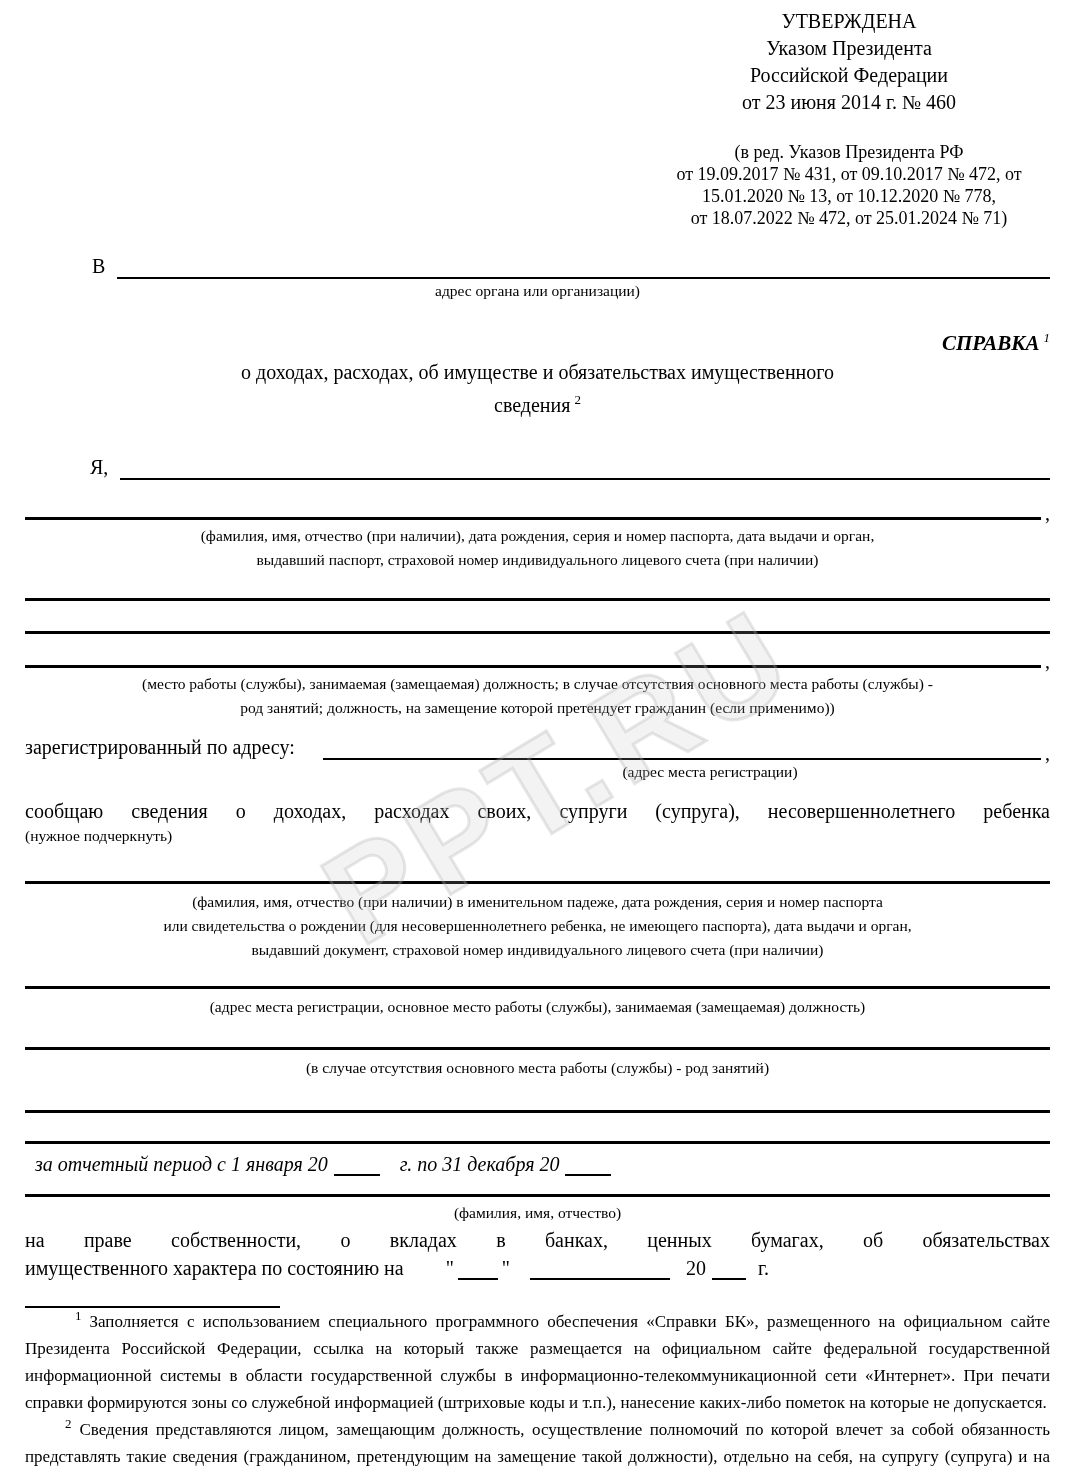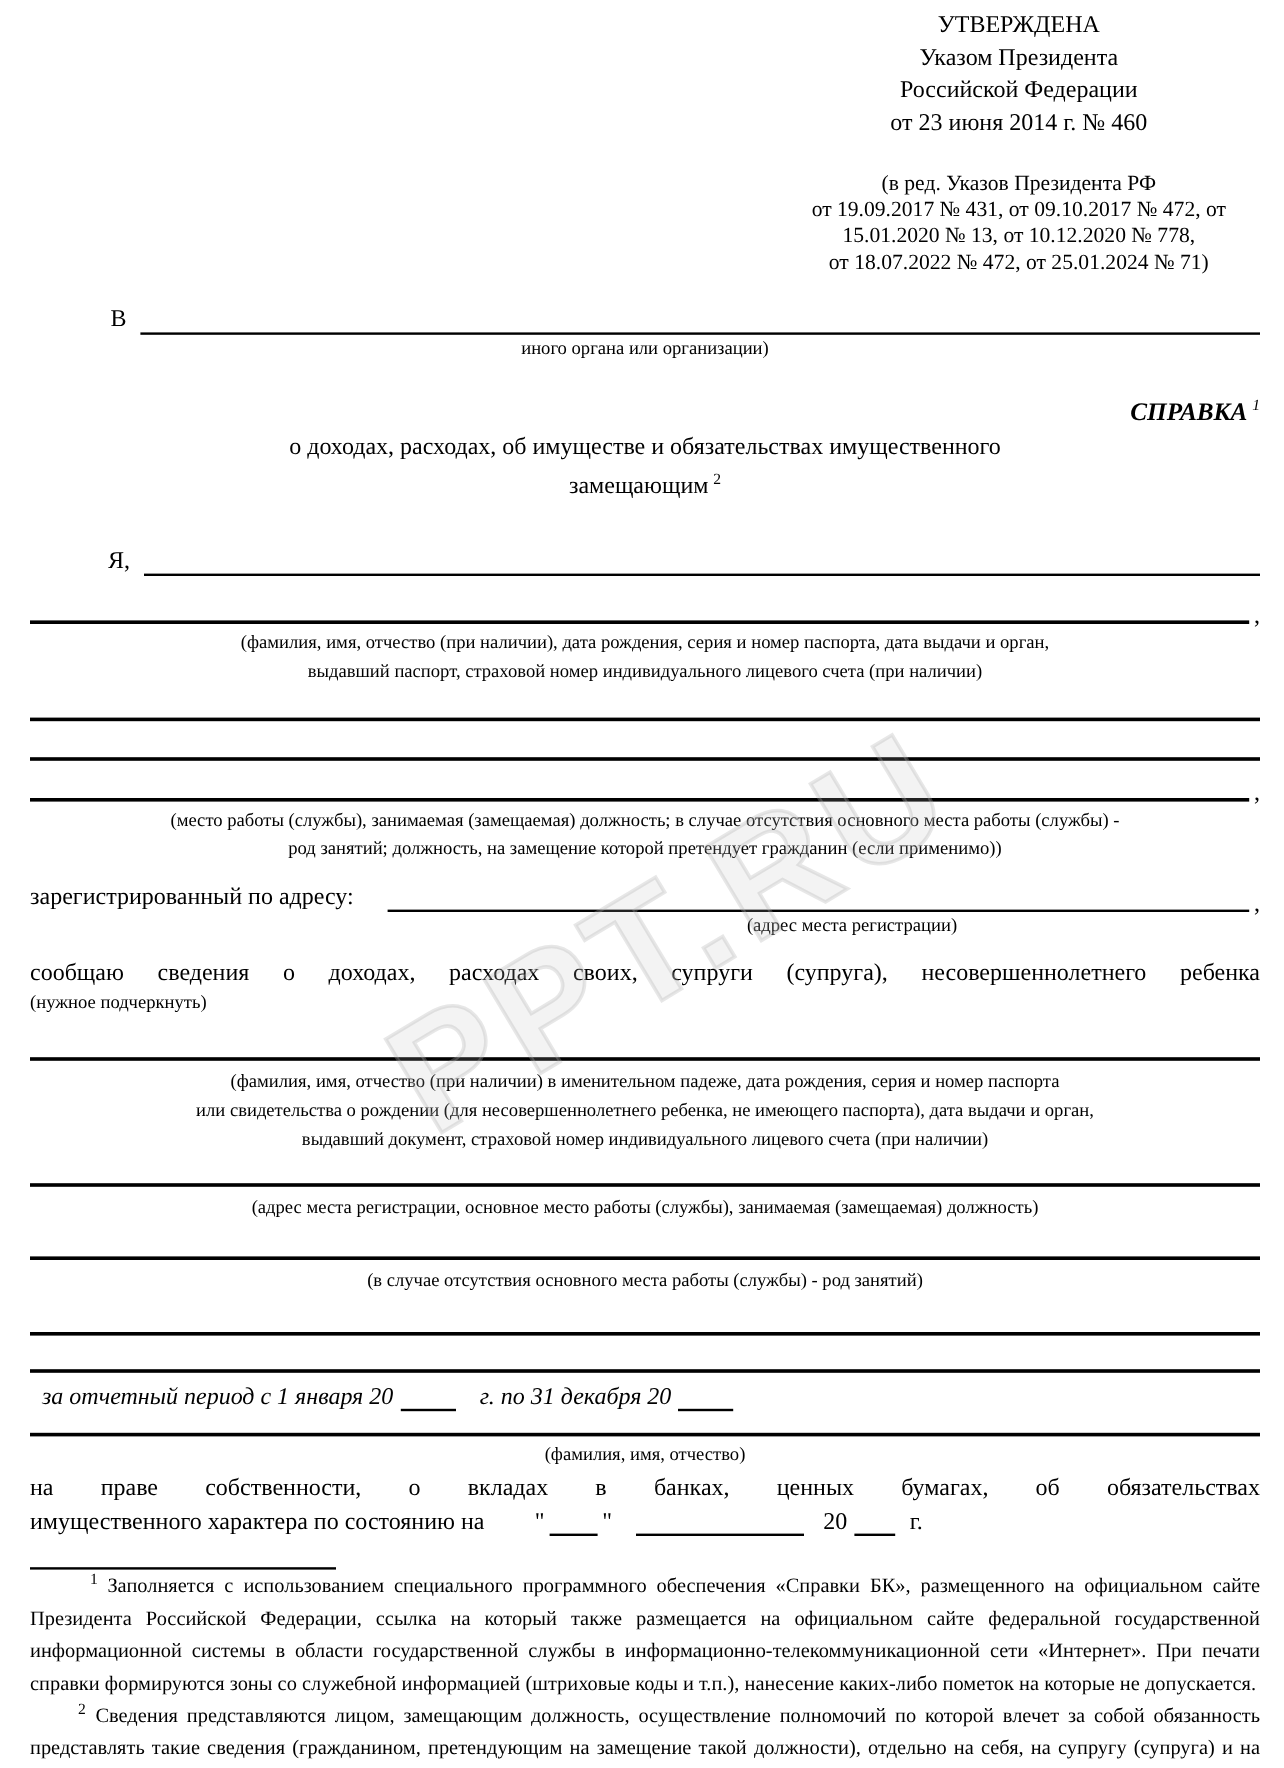--- a/index.html
+++ b/index.html
@@ -74,29 +74,29 @@
       <div>от 19.09.2017 № 431, от 09.10.2017 № 472, от</div>
       <div>15.01.2020 № 13, от 10.12.2020 № 778,</div>
       <div>от 18.07.2022 № 472, от 25.01.2024 № 71)</div>
     </div>
   </div>
 
   <div class="row" style="margin:24px 0 0 67px;">
     <span>В</span>
     <div class="blank fill" style="margin-left:12px;"></div>
   </div>
-  <div class="caption">иного органа или организации)</div>
+  <div class="caption">адрес органа или организации)</div>
 
   <div class="title">
     <span>СПРАВКА</span><sup>1</sup>
   </div>
   <div class="subtitle">
     <div>о доходах, расходах, об имуществе и обязательствах имущественного</div>
     <div>
-      <span>замещающим</span><sup>2</sup>
+      <span>сведения</span><sup>2</sup>
     </div>
   </div>
 
   <div class="row" style="margin:32px 0 0 65px;">
     <span>Я,</span>
     <div class="blank fill" style="margin-left:12px;"></div>
   </div>
   <div class="row" style="margin-top:26px;">
     <div class="fill" style="border-bottom:3px solid #000; height:0;"></div>
     <span class="comma">,</span>

